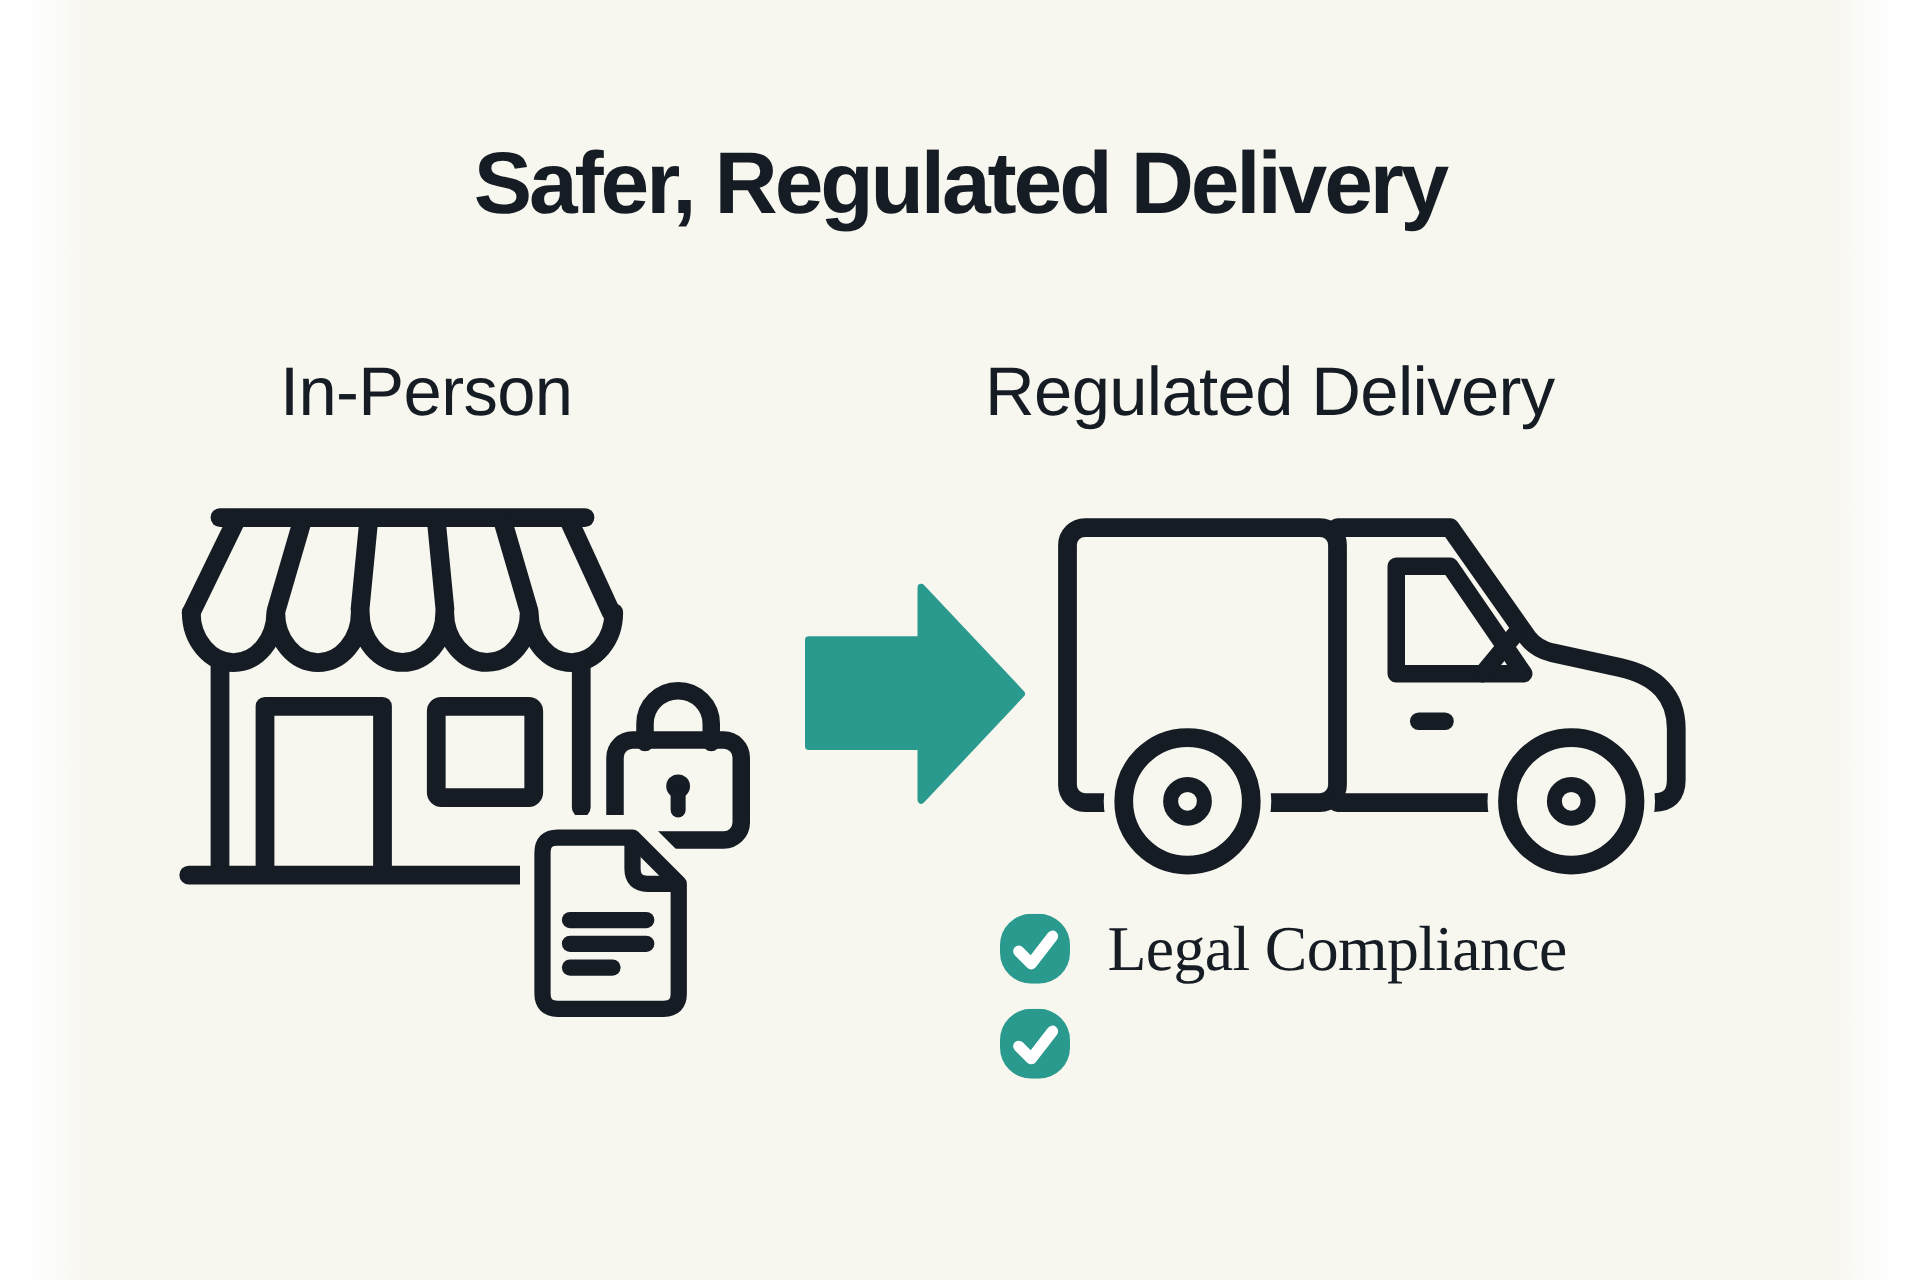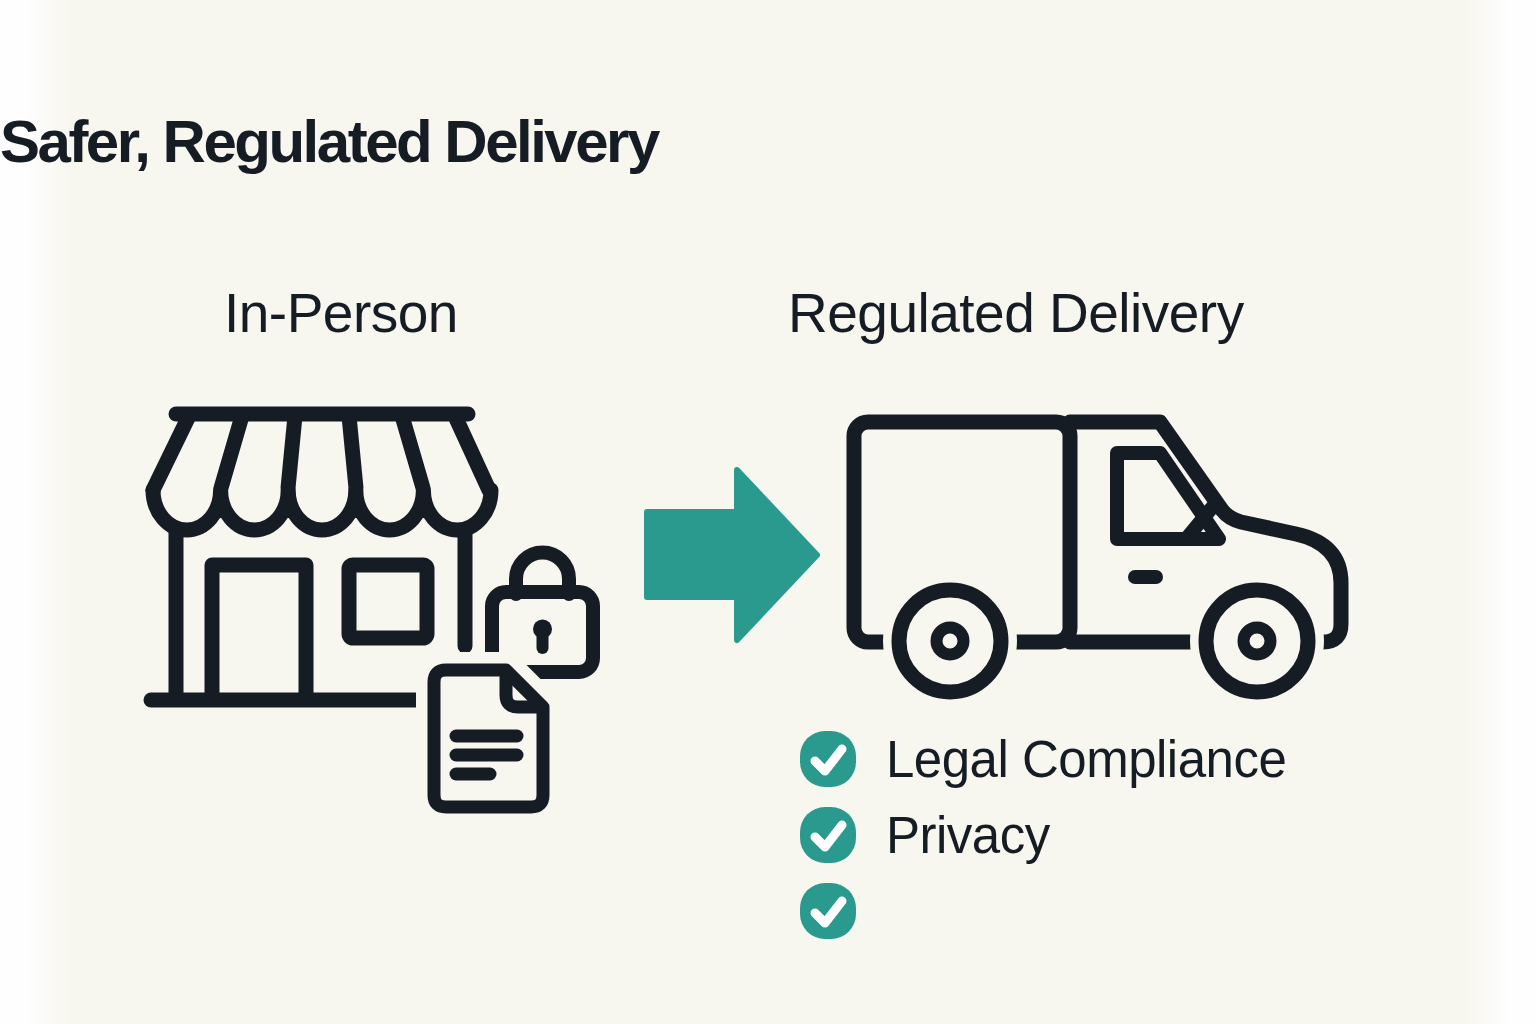--- a/index.html
+++ b/index.html
@@ -21,22 +21,22 @@
     overflow: hidden;
     background: linear-gradient(to right,
       var(--edge) 0px, var(--edge) 26px,
       var(--background) 72px, var(--background) 1464px,
       var(--edge) 1510px, var(--edge) 1536px);
     color: var(--ink);
   }
   .title {
     position: absolute;
     left: 0; right: 0; top: 110px;
-    text-align: left;
-    font-size: 60px;
+    text-align: center;
+    font-size: 70px;
     line-height: 1.05;
     font-weight: 700;
     letter-spacing: -2.5px;
     color: var(--ink);
   }
   .section-label {
     position: absolute;
     top: 283px;
     font-size: 55px;
     line-height: 1.1;
@@ -48,21 +48,21 @@
   .label-right { left: 788px; }
   .icon-abs { position: absolute; overflow: visible; color: var(--ink); }
   .checklist {
     position: absolute;
     left: 800px; top: 731px;
     list-style: none;
     display: flex;
     flex-direction: column;
     row-gap: 20px;
   }
-  .check-row { display: flex; align-items: center; height: 56px; }
+  .check-row { display: flex; align-items: flex-start; height: 56px; font-family: Liberation Serif, serif; }
   .badge { width: 56px; height: 56px; flex: 0 0 56px; }
   .item-label {
     margin-left: 30px;
     font-size: 51px;
     font-weight: 500;
     letter-spacing: -0.5px;
     color: var(--ink);
     white-space: nowrap;
   }
 </style>
@@ -161,23 +161,16 @@
         <rect x="0" y="0" width="56" height="56" rx="25" style="fill:var(--teal)"></rect>
         <polyline points="15,30 25,40 42,18" fill="none" style="stroke:var(--check)" stroke-width="9" stroke-linecap="round" stroke-linejoin="round"></polyline>
       </svg>
       <span class="item-label">Legal Compliance</span>
     </li>
     <li class="check-row">
       <svg class="badge" viewBox="0 0 56 56" aria-hidden="true">
         <rect x="0" y="0" width="56" height="56" rx="25" style="fill:var(--teal)"></rect>
         <polyline points="15,30 25,40 42,18" fill="none" style="stroke:var(--check)" stroke-width="9" stroke-linecap="round" stroke-linejoin="round"></polyline>
       </svg>
-      <span class="item-label">Privacy</span>
-    </li>
-    <li class="check-row">
-      <svg class="badge" viewBox="0 0 56 56" aria-hidden="true">
-        <rect x="0" y="0" width="56" height="56" rx="25" style="fill:var(--teal)"></rect>
-        <polyline points="15,30 25,40 42,18" fill="none" style="stroke:var(--check)" stroke-width="9" stroke-linecap="round" stroke-linejoin="round"></polyline>
-      </svg>
     </li>
   </ul>
 
 </div>
 
 </body></html>

